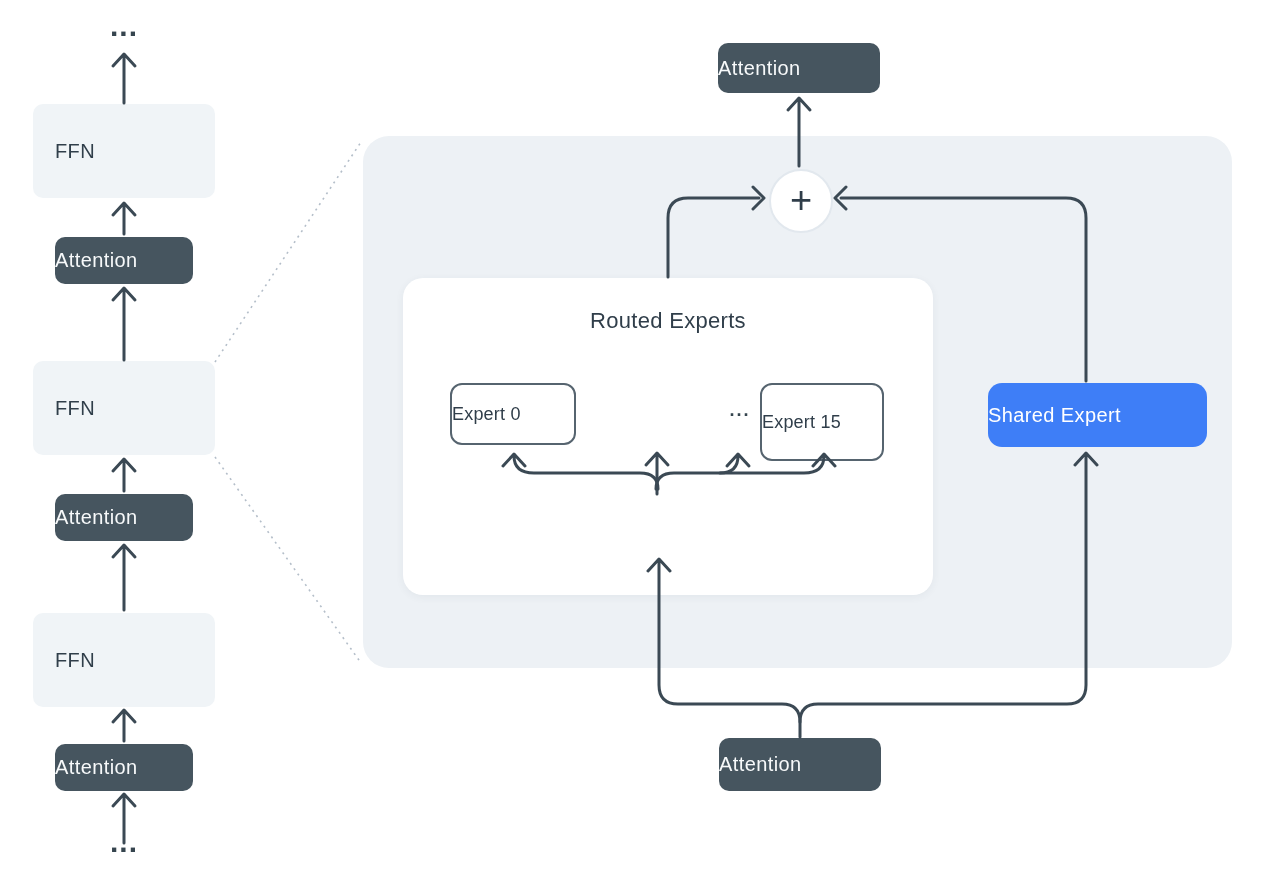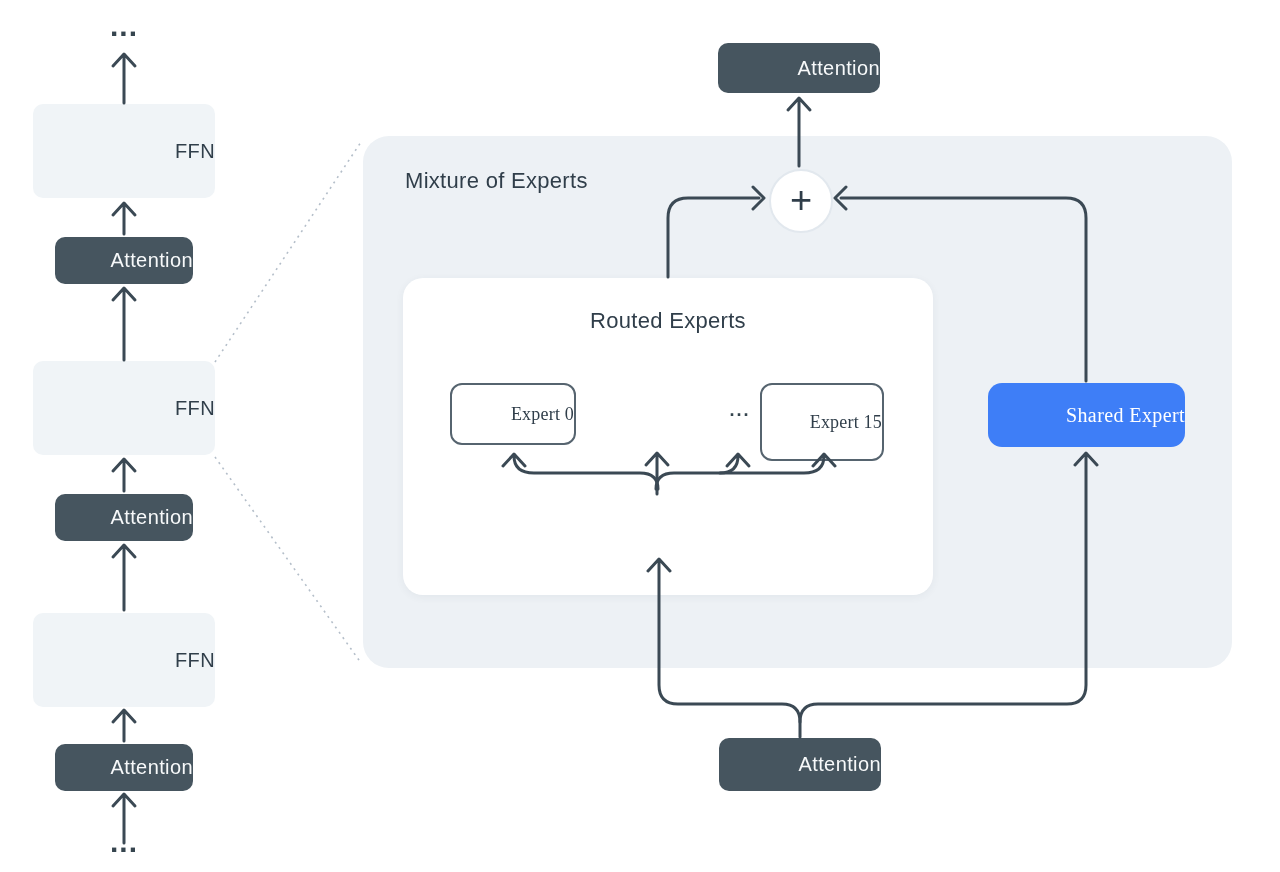--- a/index.html
+++ b/index.html
@@ -2,26 +2,26 @@
 <html><head>
 <meta charset="utf-8">
 <style>
   html,body{margin:0;padding:0;background:#ffffff;}
   .canvas{
     position:relative;width:1280px;height:872px;background:#ffffff;overflow:hidden;
     font-family:"Liberation Sans","DejaVu Sans",sans-serif;
     -webkit-font-smoothing:antialiased;
   }
   .abs{position:absolute;}
-  .box{display:flex;align-items:center;justify-content:flex-end;box-sizing:border-box;z-index:3;}
+  .box{display:flex;align-items:center;justify-content:flex-start;box-sizing:border-box;z-index:3;}
   .dark{background:#46555f;color:#f7f9fa;border-radius:10px;font-size:20px;letter-spacing:.4px;}
   .ffn{background:#f0f4f7;color:#303e4a;border-radius:10px;font-size:20px;letter-spacing:.4px;padding-left:22px;}
   .panel{background:#edf1f5;border-radius:26px;z-index:1;}
   .card{background:#ffffff;border-radius:20px;box-shadow:0 2px 8px rgba(45,65,85,.06);z-index:2;}
-  .expert{background:#ffffff;border:2px solid #56646f;border-radius:12px;font-size:18px;color:#303e4a;letter-spacing:.2px;font-family:Liberation Serif, serif;}
+  .expert{background:#ffffff;border:2px solid #56646f;border-radius:12px;font-size:18px;color:#303e4a;letter-spacing:.2px;}
   .router{background:#cdd3da;border-radius:14px;font-size:20px;color:#36454f;letter-spacing:.3px;}
   .shared{background:#3e7ef7;color:#ffffff;border-radius:14px;font-size:20px;letter-spacing:.4px;}
   .title{font-size:22px;font-weight:500;color:#303e4a;letter-spacing:.3px;z-index:3;}
   .card-title{text-align:center;}
   .sum-circle{background:#ffffff;border:2px solid #e2e8ee;border-radius:50%;z-index:6;display:flex;align-items:center;justify-content:center;}
   .plus{font-size:38px;font-weight:500;color:#2f3d49;line-height:1;padding-bottom:3px;}
   .dots{font-weight:700;color:#36454f;text-align:center;z-index:3;}
   .dots-big{font-size:30px;line-height:40px;letter-spacing:1px;}
   .dots-mid{font-size:18px;line-height:28px;letter-spacing:1px;}
   svg.wires{position:absolute;left:0;top:0;z-index:5;pointer-events:none;}
@@ -60,39 +60,38 @@
 
     <div class="abs dots dots-big" style="left:93px;top:822px;width:62px;height:40px;">...</div>
   </div>
 
   <div class="abs box dark" style="left:718px;top:43px;width:162px;height:50px;">
     <span>Attention</span>
   </div>
 
   <div class="abs panel" style="left:363px;top:136px;width:869px;height:532px;"></div>
 
-  <div class="abs title" style="left:405px;top:168px;">Mixture of Experts</div>
 
   <div class="abs card" style="left:403px;top:278px;width:530px;height:317px;"></div>
 
   <div class="abs title card-title" style="left:403px;top:308px;width:530px;">Routed Experts</div>
 
   <div class="abs box expert" style="left:450px;top:383px;width:126px;height:62px;">
     <span>Expert 0</span>
   </div>
 
 
   <div class="abs dots dots-mid" style="left:722px;top:401px;width:36px;height:28px;">···</div>
 
   <div class="abs box expert" style="left:760px;top:383px;width:124px;height:78px;">
     <span>Expert 15</span>
   </div>
 
 
-  <div class="abs box shared" style="left:988px;top:383px;width:197px;height:64px;font-family:Liberation Serif, serif;">
+  <div class="abs box shared" style="left:988px;top:383px;width:219px;height:64px;">
     <span>Shared Expert</span>
   </div>
 
   <div class="abs box dark" style="left:719px;top:738px;width:162px;height:53px;">
     <span>Attention</span>
   </div>
 
   <svg class="wires" width="1280" height="872" viewBox="0 0 1280 872">
 
     <g stroke="#b4bec9" stroke-width="1.6" fill="none" stroke-dasharray="2 4.5">

